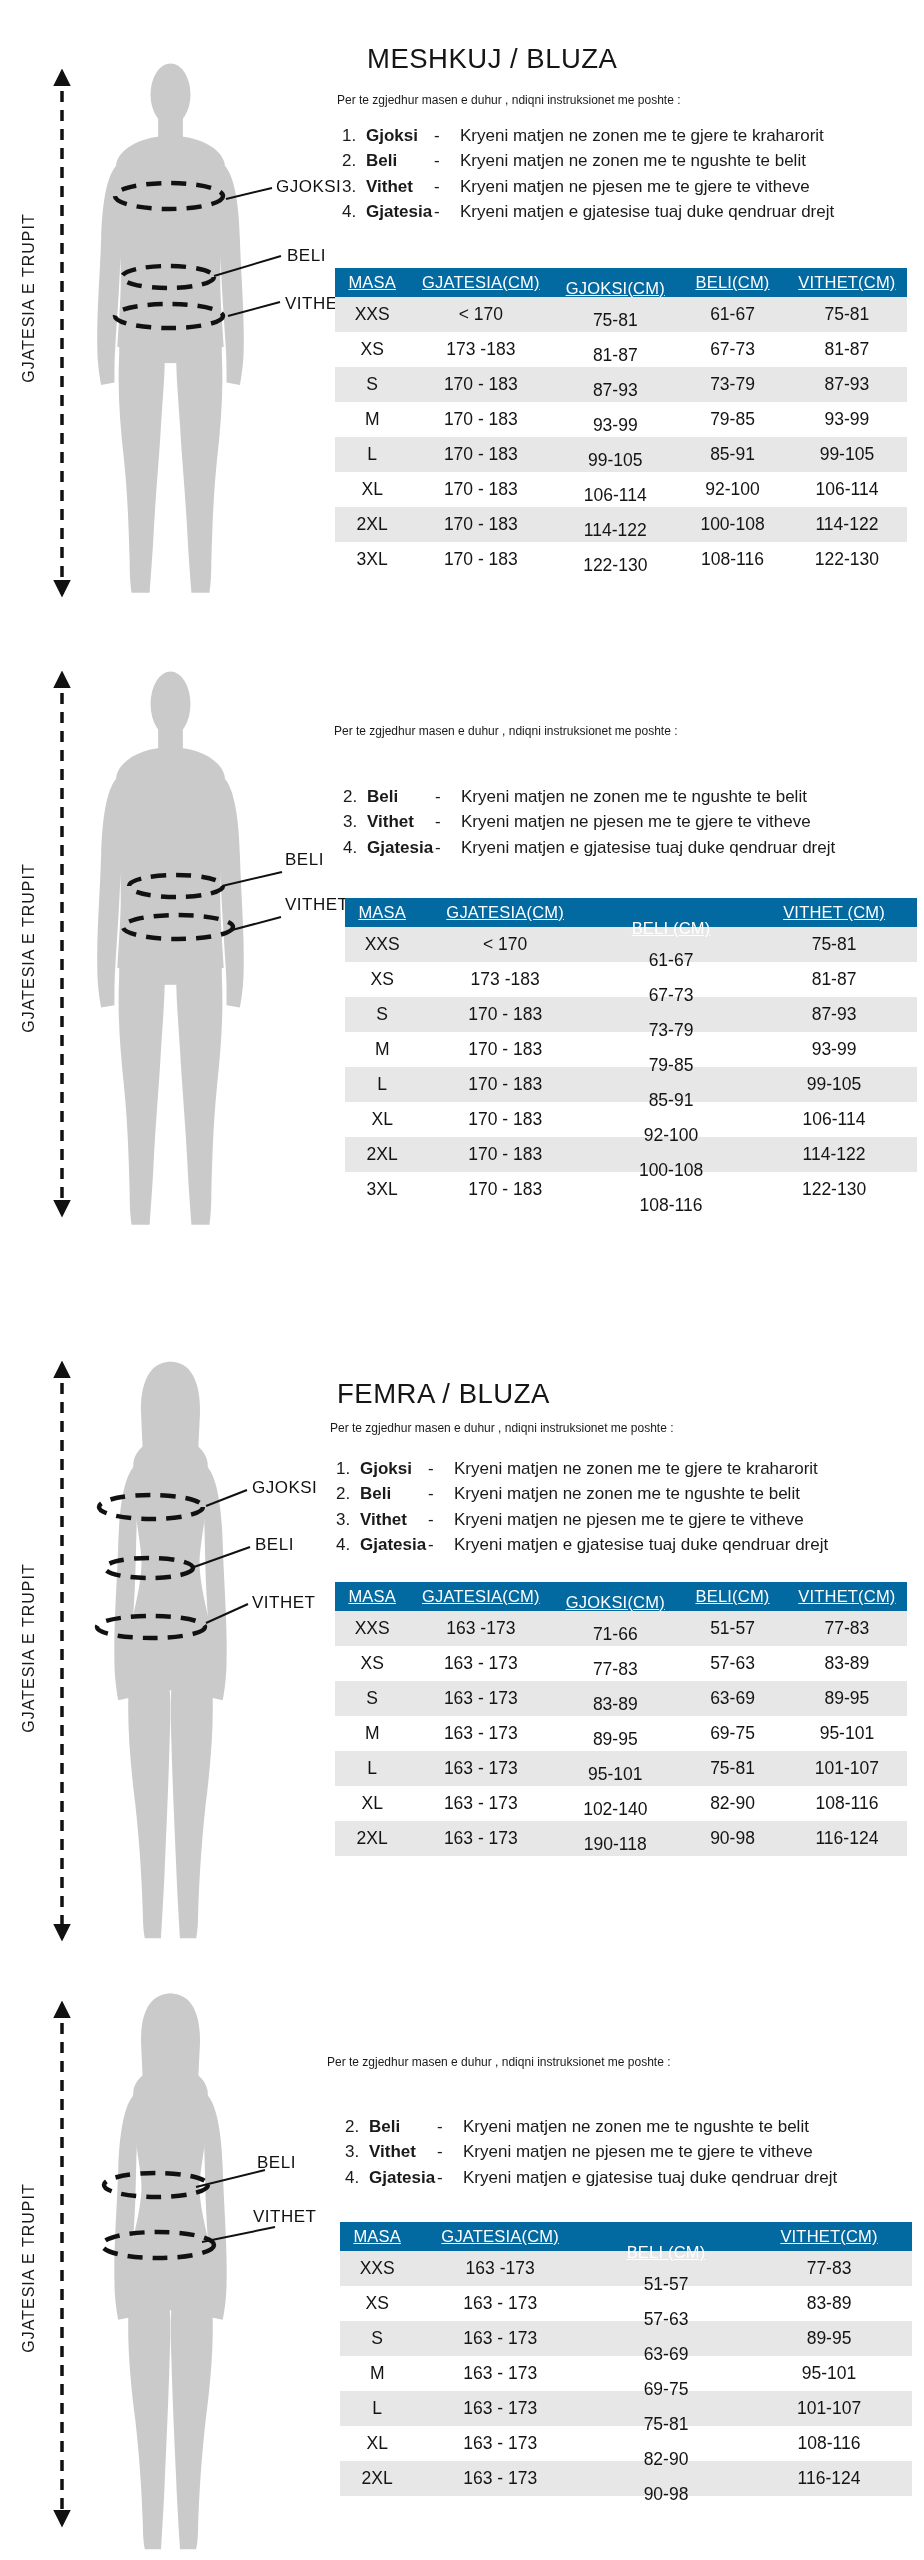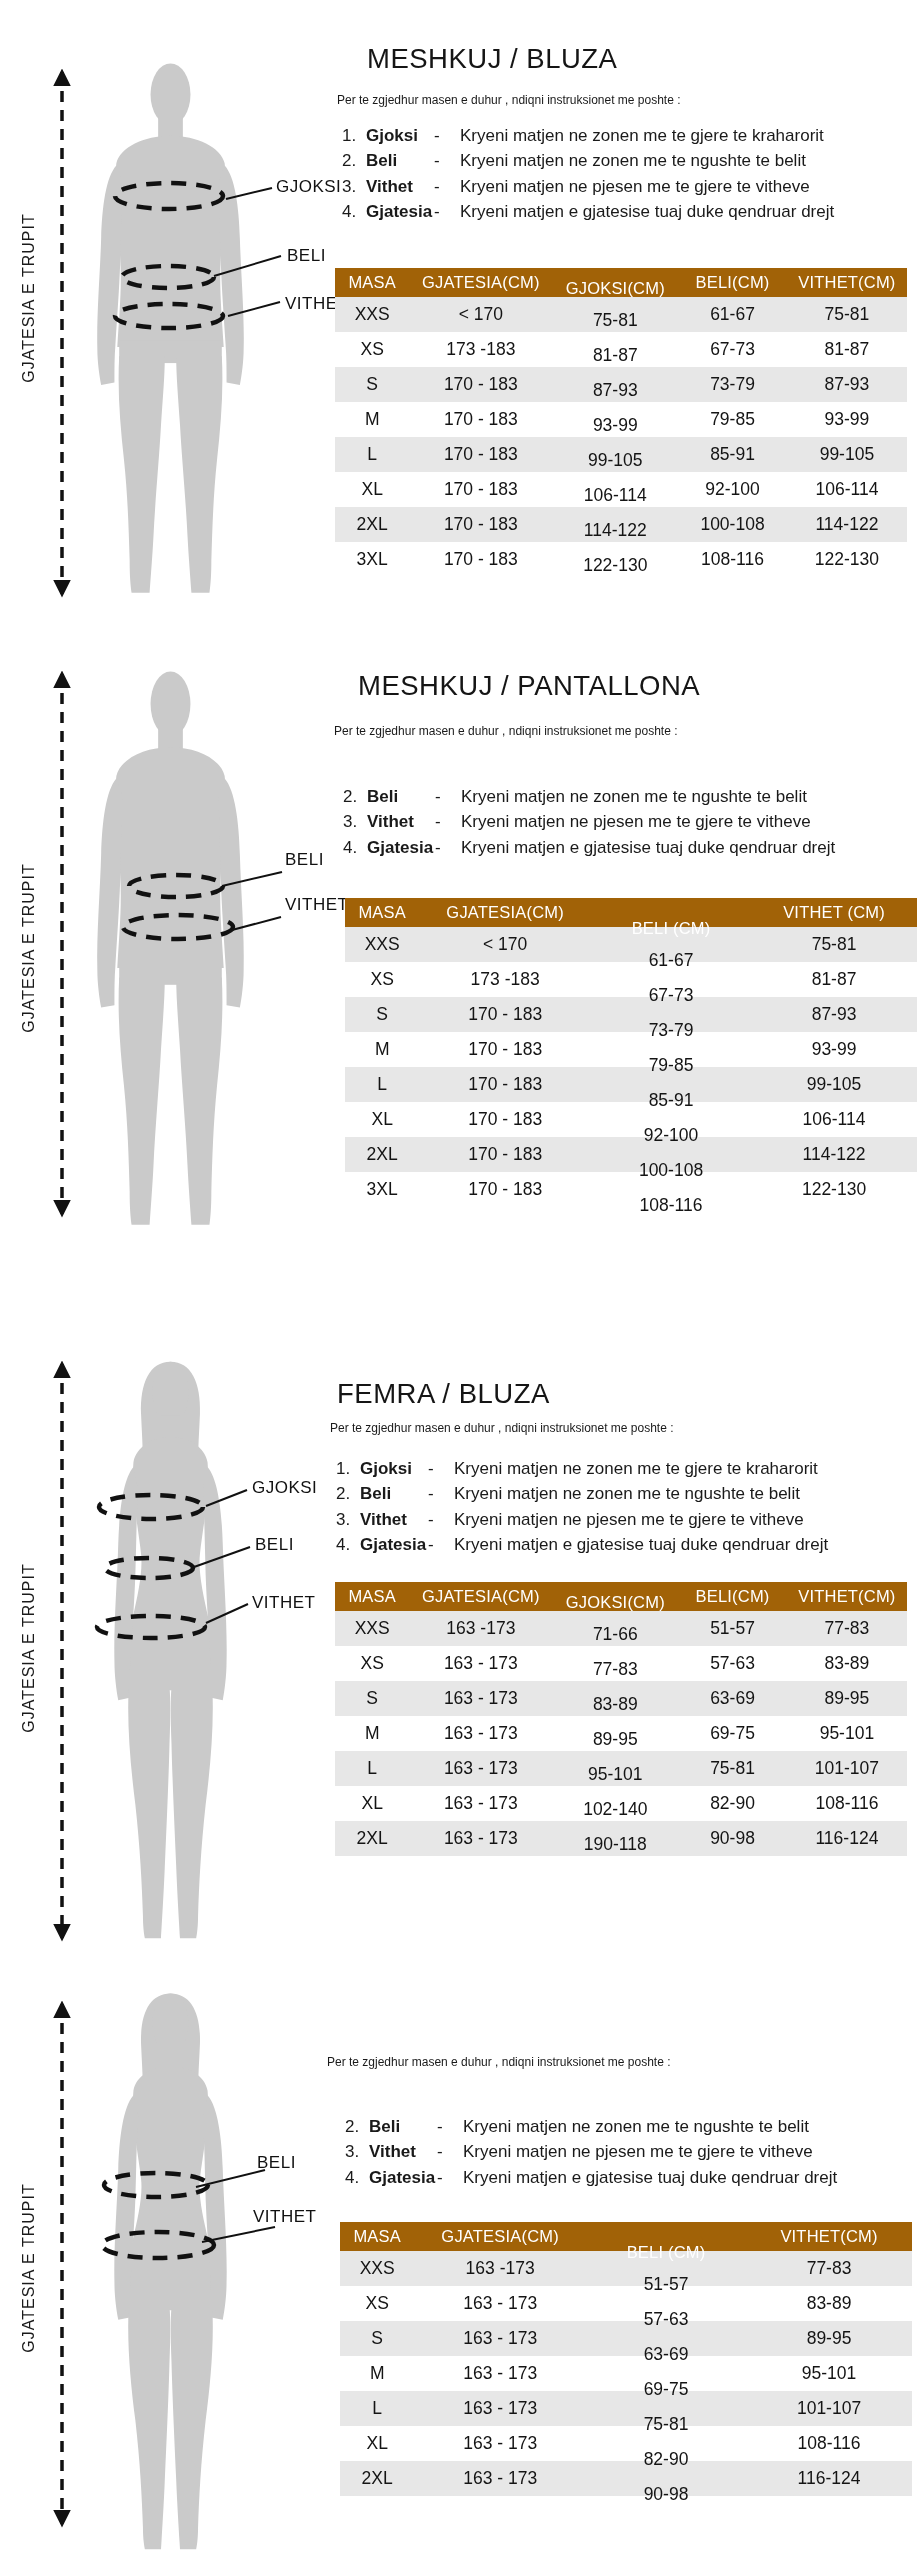--- a/index.html
+++ b/index.html
@@ -11,21 +11,21 @@
           color:#1a1a1a;transform:rotate(-90deg);}
   .callout{position:absolute;font-size:17px;letter-spacing:0.5px;color:#111;}
   .sec-title{position:absolute;font-size:27.5px;letter-spacing:0.5px;color:#151515;white-space:nowrap;}
   .subtitle{position:absolute;font-size:12px;color:#1a1a1a;white-space:nowrap;}
   .instructions{position:absolute;}
   .instr-row{display:flex;height:25.5px;align-items:center;font-size:17px;white-space:nowrap;}
   .instr-num{width:24px;}
   .instr-term{font-weight:bold;width:68px;}
   .instr-dash{width:26px;text-align:left;}
   .table{position:absolute;width:572px;}
-  .thead{display:flex;height:29px;background:#a16207;color:#ffffff;align-items:center;}
+  .thead{display:flex;height:29px;background:#0369a1;color:#ffffff;align-items:center;text-decoration:underline;}
   .th{font-size:16.5px;text-align:center;letter-spacing:0.2px;}
   .trow{display:flex;height:35px;align-items:center;}
   .trow.stripe{background:#e7e7e7;}
   .td{font-size:17.5px;text-align:center;color:#141414;}
   .cols5 .th:nth-child(1),.cols5 .td:nth-child(1){width:13%;}
   .cols5 .th:nth-child(2),.cols5 .td:nth-child(2){width:25%;}
   .cols5 .th:nth-child(3),.cols5 .td:nth-child(3){width:22%;margin-top:12px;}
   .cols5 .th:nth-child(4),.cols5 .td:nth-child(4){width:19%;}
   .cols5 .th:nth-child(5),.cols5 .td:nth-child(5){width:21%;}
   .cols4 .th:nth-child(1),.cols4 .td:nth-child(1){width:13%;}
@@ -182,21 +182,20 @@
       <line x1="62" y1="44" x2="62" y2="584" stroke="#111" stroke-width="3.5" stroke-dasharray="11 8" marker-start="url(#arrow)" marker-end="url(#arrow)"></line>
       <use href="#male-fig" transform="translate(85,38) scale(0.95,1.20)"></use>
       <ellipse cx="176" cy="256" rx="47" ry="11" fill="none" stroke="#111" stroke-width="4.5" stroke-dasharray="15 10"></ellipse>
       <ellipse cx="178" cy="297" rx="55" ry="12" fill="none" stroke="#111" stroke-width="4.5" stroke-dasharray="15 10"></ellipse>
       <line x1="282" y1="242" x2="222" y2="256" stroke="#111" stroke-width="2"></line>
       <line x1="281" y1="287" x2="232" y2="300" stroke="#111" stroke-width="2"></line>
     </svg>
     <div class="vlabel" style="left:-81px;top:309px;">GJATESIA E TRUPIT</div>
     <div class="callout" style="left:285px;top:220px;">BELI</div>
     <div class="callout" style="left:285px;top:265px;">VITHET</div>
-    <div class="sec-title" style="left:358px;top:40px;">MESHKUJ / PANTALLONA</div>
     <div class="subtitle" style="left:334px;top:94px;">Per te zgjedhur masen e duhur , ndiqni instruksionet me poshte :</div>
     <div class="instructions" style="left:343px;top:154px;">
         <div class="instr-row">
           <span class="instr-num">2.</span>
           <span class="instr-term">Beli</span>
           <span class="instr-dash">-</span>
           <span class="instr-desc">Kryeni matjen ne zonen me te ngushte te belit</span>
         </div>
         <div class="instr-row">
           <span class="instr-num">3.</span>

